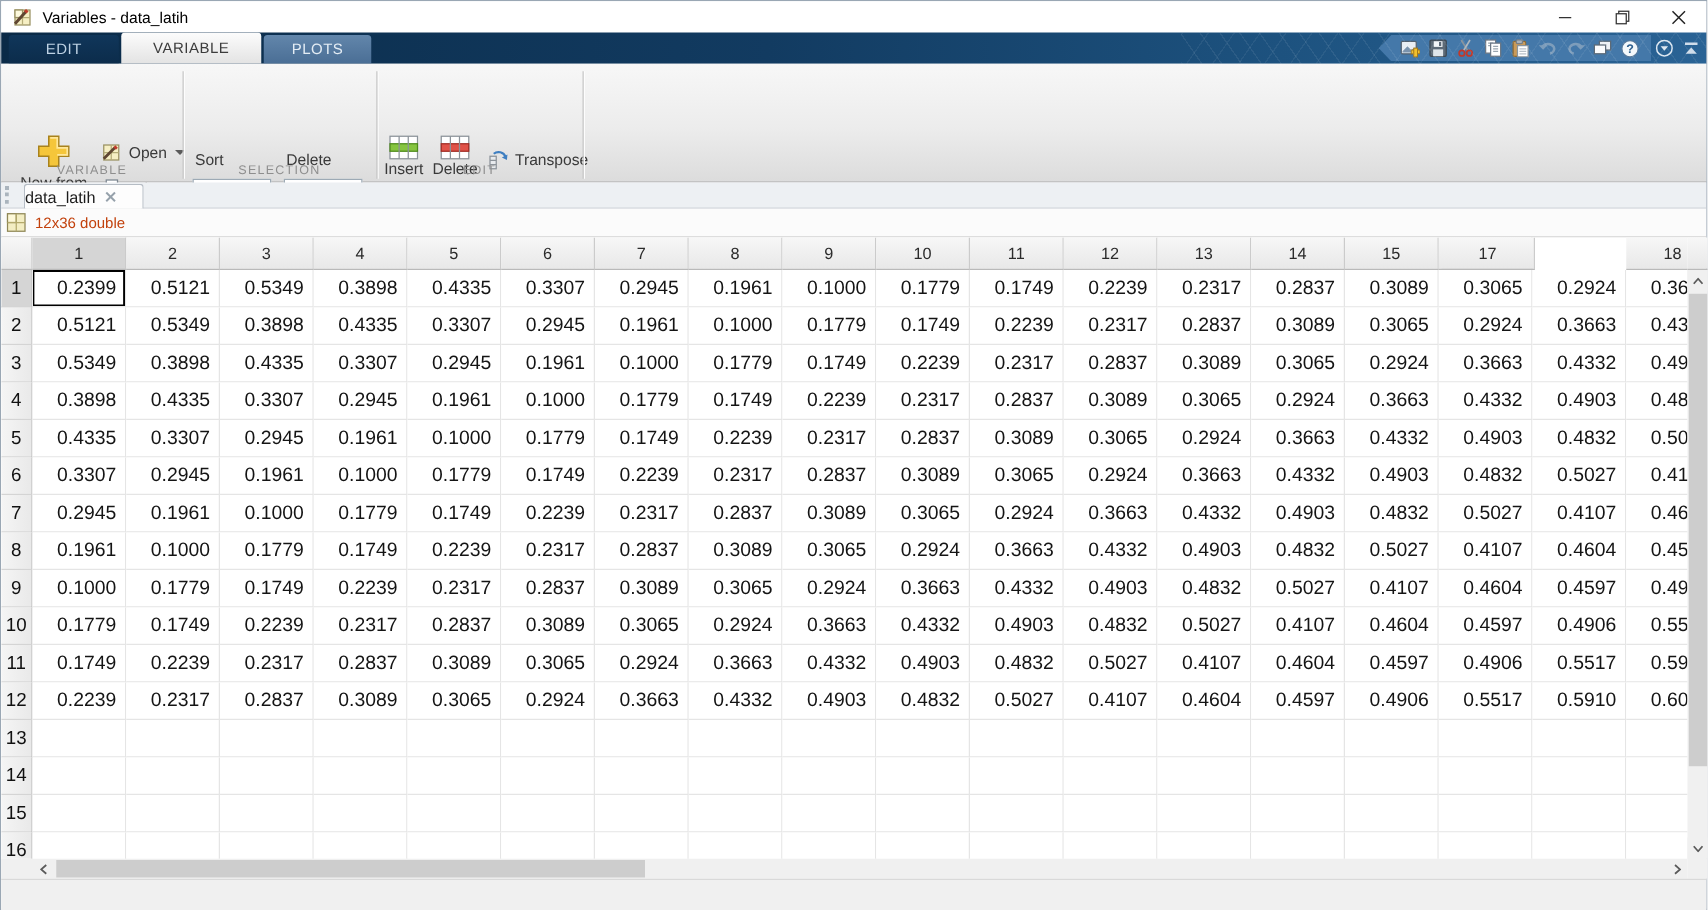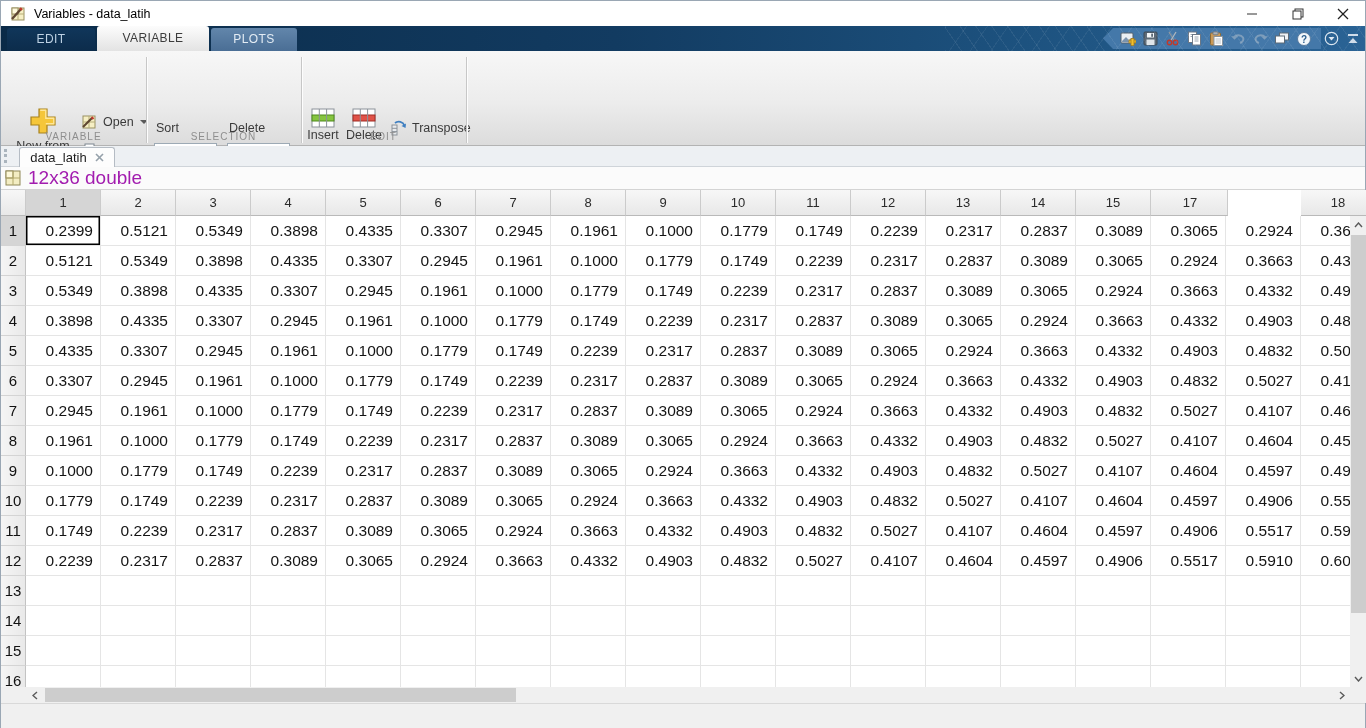--- a/index.html
+++ b/index.html
@@ -67,27 +67,27 @@
   .disabled-txt { color:#9b9b9b; }
   .disabled-txt .dd-arrow { border-top-color:#aaa; }
 
   
   .doctabbar { position:absolute; left:0; top:145px; width:100%; height:21px; background:#edf0f3;
                border-bottom:1px solid #cfd4d9; }
   .drag-handle { position:absolute; left:3px; top:3px; bottom:3px; width:3px;
                  border-left:3px dotted #aab4bd; }
   .doc-tab { position:absolute; left:18px; top:1px; height:20px; width:96px; background:#fdfdfd;
              border:1px solid #b5bcc4; border-bottom:none; border-radius:3px 3px 0 0;
-             display:flex; align-items:center; justify-content:center; font-size:13px; color:#1c1c1c; }
+             display:flex; align-items:center; font-size:13px; color:#1c1c1c; }
   .doc-tab .close { margin-left:8px; display:inline-flex; }
 
   
   .infobar { position:absolute; left:0; top:166px; width:100%; height:23px; background:#fbfbfb;
              border-bottom:1px solid #d4d4d4; display:flex; align-items:center; }
-  .infobar .txt { margin-left:7px; font-size:19px; color:#a21caf; }
+  .infobar .txt { margin-left:7px; font-size:12px; color:#c2410c; }
 
   
   .table-area { position:absolute; left:0; top:189px; width:100%; height:539px; background:#fff; }
   .col-headers { position:absolute; left:0; top:0; width:1349px; height:26px; overflow:hidden; }
   .corner, .col-h { position:absolute; top:0; height:26px; background:linear-gradient(#f7f7f7,#e8e8e8);
                     border-right:1px solid #cbcbcb; border-bottom:1px solid #b9b9b9; }
   .corner { left:0; width:25px; }
   .col-h { width:75px; text-align:center; line-height:26px; font-size:13px; color:#2b2b2b; }
   .col-h.sel { background:#d5d5d5; }
   .hdr-ext { position:absolute; left:1349px; top:0; width:17px; height:26px;

